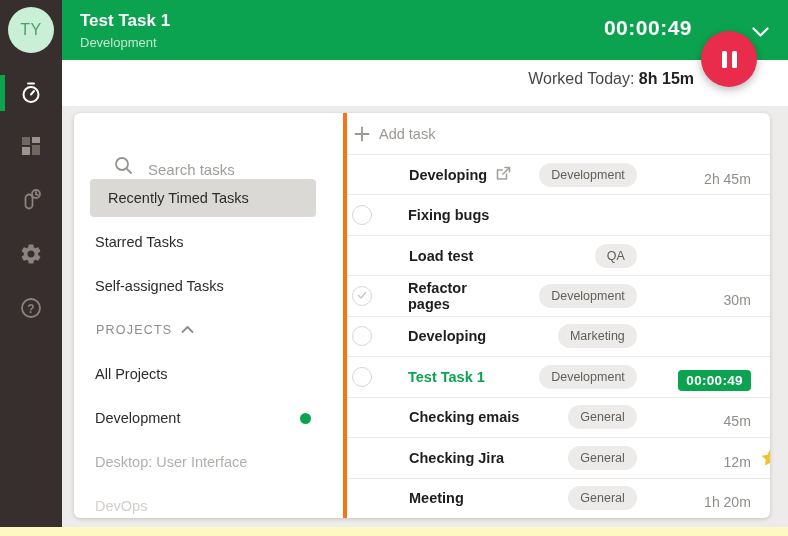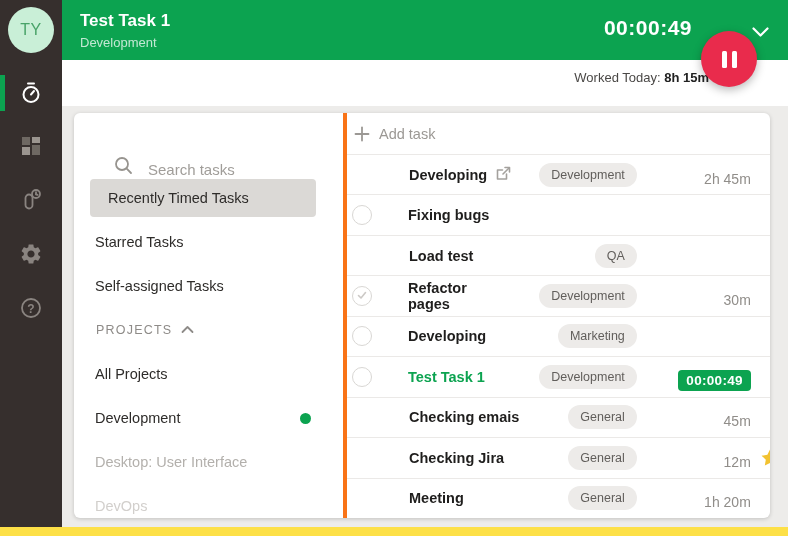--- a/index.html
+++ b/index.html
@@ -1,38 +1,38 @@
 <!DOCTYPE html>
 <html style="--green: #0ca350; --red: #e92b4c; --sidebar_bg: #362f2d; --avatar_bg: #c9efd7; --avatar_text: #49a369; --star: #f2c230;"><head>
 <meta charset="utf-8">
 <style>
   html,body{margin:0;padding:0;}
   body{width:788px;height:536px;overflow:hidden;font-family:"Liberation Sans",sans-serif;
        -webkit-font-smoothing:antialiased;}
-  .app{position:relative;width:788px;height:536px;background:#fde047;}
+  .app{position:relative;width:788px;height:536px;background:#fef9c3;}
   .main-bg{position:absolute;left:0;top:0;width:788px;height:527px;background:#edecea;}
 
   
   .rail{position:absolute;left:0;top:0;width:62px;height:527px;background:var(--sidebar_bg,#362f2d);}
   .avatar{position:absolute;left:8px;top:7px;width:46px;height:46px;border-radius:50%;
           background:var(--avatar_bg,#c9efd7);display:flex;align-items:center;justify-content:center;
           color:var(--avatar_text,#49a369);font-size:16px;letter-spacing:.5px;}
   .rail-item{position:absolute;left:0;width:62px;height:36px;display:flex;align-items:center;justify-content:center;}
   .rail-item svg{display:block;}
   .active-bar{position:absolute;left:0;top:75px;width:5px;height:36px;background:var(--green,#0ca350);}
 
   
   .header{position:absolute;left:62px;top:0;width:726px;height:60px;background:var(--green,#0ca350);color:#fff;}
   .h-title{position:absolute;left:18px;top:11px;font-size:17px;font-weight:bold;}
   .h-sub{position:absolute;left:18px;top:35px;font-size:13px;color:rgba(255,255,255,.75);}
   .h-timer{position:absolute;right:96px;top:16px;font-size:21px;font-weight:bold;letter-spacing:.5px;}
   .h-chev{position:absolute;right:19px;top:24px;cursor:pointer;}
 
   .subheader{position:absolute;left:62px;top:60px;width:726px;height:46px;background:#fff;}
-  .worked{position:absolute;right:79px;top:10px;font-size:13px;color:#4a4846;}
+  .worked{position:absolute;right:94px;top:10px;font-size:16px;color:#4a4846;}
   .worked b{color:#222;}
 
   .pause-btn{position:absolute;left:701px;top:31px;width:56px;height:56px;border-radius:50%;
              background:var(--red,#e92b4c);box-shadow:0 3px 10px rgba(0,0,0,.28);z-index:5;
              display:flex;align-items:center;justify-content:center;gap:5px;cursor:pointer;}
   .pause-btn i{display:block;width:5px;height:17px;background:#fff;border-radius:1.5px;}
 
   
   .card{position:absolute;left:74px;top:113px;width:696px;height:405px;background:#fff;border-radius:6px;
         box-shadow:0 1px 4px rgba(0,0,0,.18);display:flex;overflow:hidden;}

